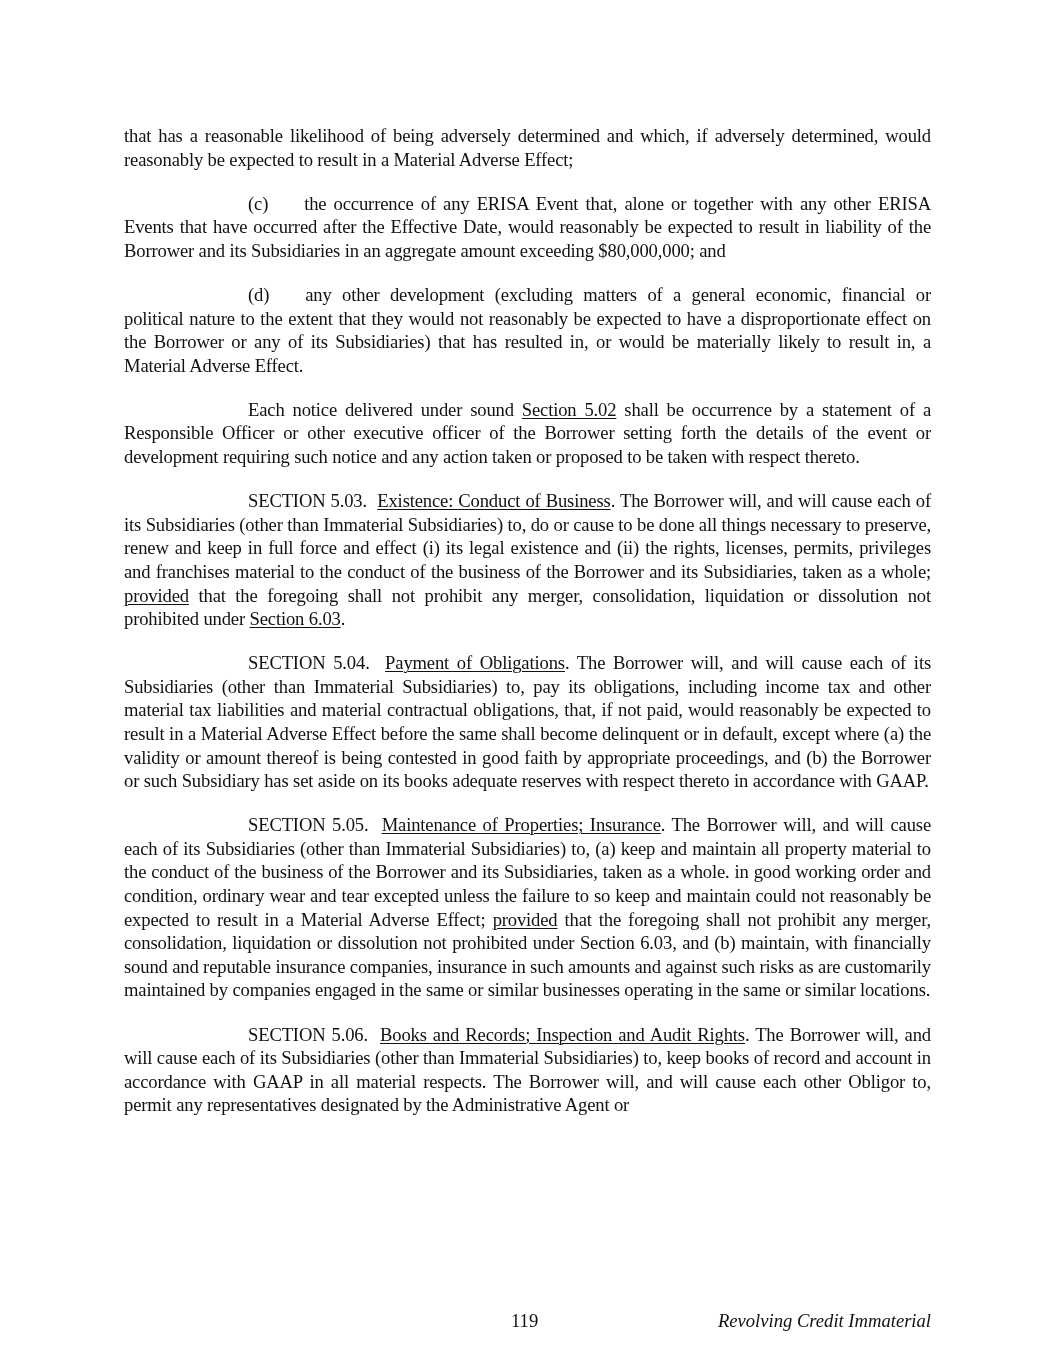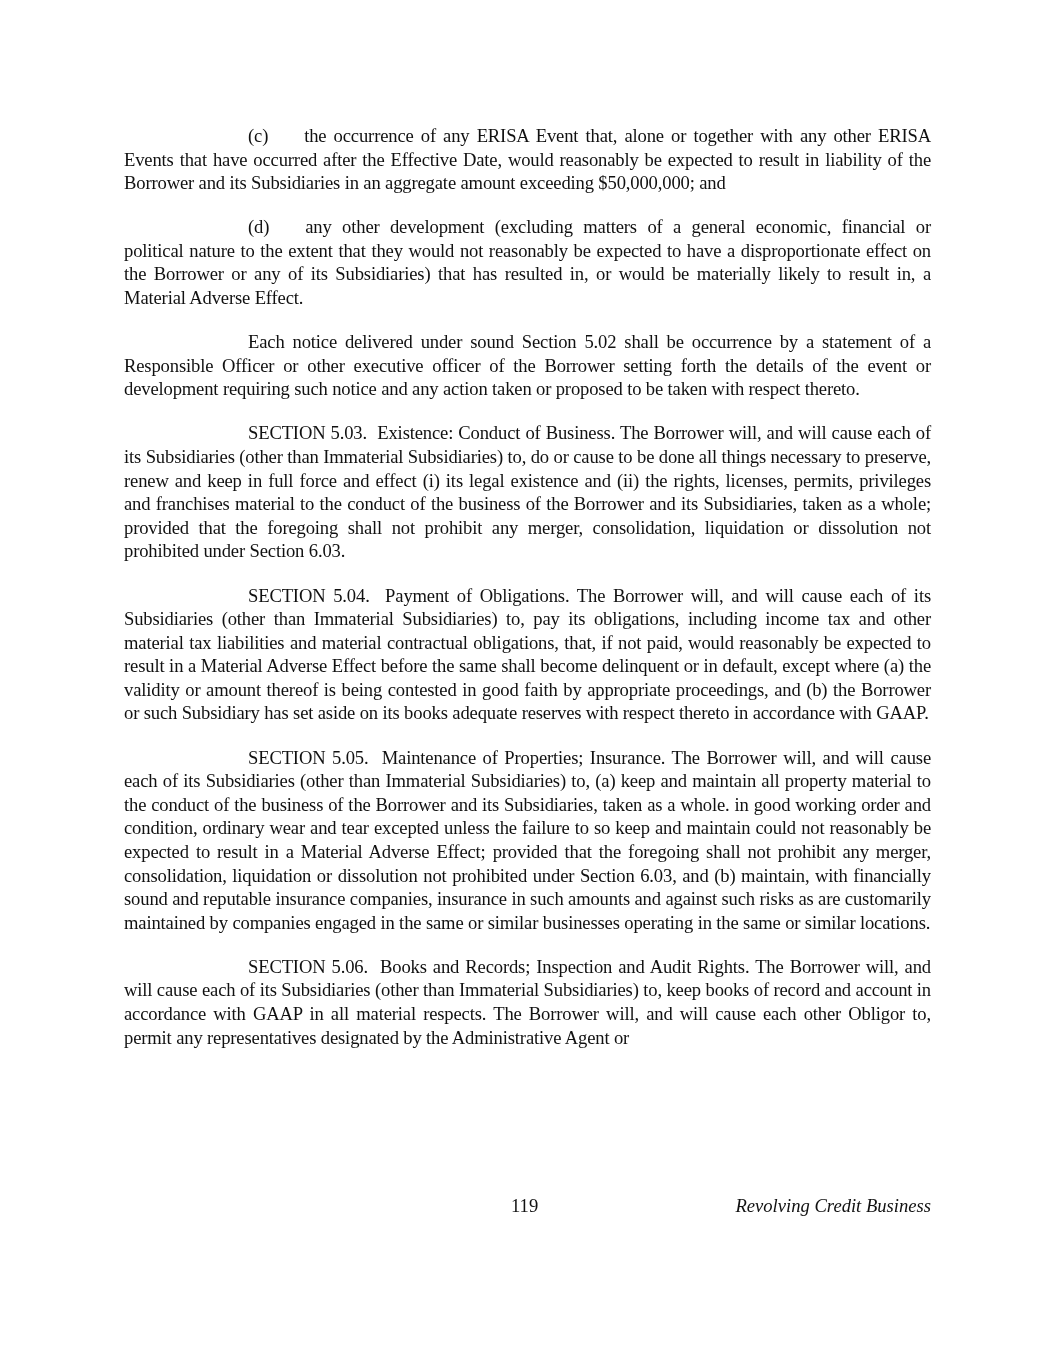--- a/index.html
+++ b/index.html
@@ -29,26 +29,27 @@
       letter-spacing: -0.15px;
     }
     .para.indent {
       text-indent: 124px;
     }
     .tab {
       display: inline-block;
       width: 36px;
     }
     .u {
+      text-decoration: underline;
       text-underline-offset: 2px;
       text-decoration-thickness: 1px;
     }
     .footer {
       position: absolute;
-      top: 1194px;
+      top: 1309px;
       left: 124px;
       width: 807px;
       height: 24px;
       font-size: 18.6px;
       line-height: 24px;
     }
     .page-number {
       position: absolute;
       left: 387px;
       top: 0;
@@ -58,33 +59,34 @@
       right: 0;
       top: 0;
       font-style: italic;
     }
   </style>
 </head>
 <body>
 
 <div class="page">
 
+  <p class="para">that has a reasonable likelihood of being adversely determined and which, if adversely determined, would reasonably be expected to result in a Material Adverse Effect;</p>
 
-  <p class="para indent"><span>(c)</span><span class="tab"></span><span>the occurrence of any ERISA Event that, alone or together with any other ERISA Events that have occurred after the Effective Date, would reasonably be expected to result in liability of the Borrower and its Subsidiaries in an aggregate amount exceeding $50,000,000; and</span></p>
+  <p class="para indent"><span>(c)</span><span class="tab"></span><span>the occurrence of any ERISA Event that, alone or together with any other ERISA Events that have occurred after the Effective Date, would reasonably be expected to result in liability of the Borrower and its Subsidiaries in an aggregate amount exceeding $80,000,000; and</span></p>
 
   <p class="para indent"><span>(d)</span><span class="tab"></span><span>any other development (excluding matters of a general economic, financial or political nature to the extent that they would not reasonably be expected to have a disproportionate effect on the Borrower or any of its Subsidiaries) that has resulted in, or would be materially likely to result in, a Material Adverse Effect.</span></p>
 
   <p class="para indent"><span>Each notice delivered under sound </span><span class="u">Section 5.02</span><span> shall be occurrence by a statement of a Responsible Officer or other executive officer of the Borrower setting forth the details of the event or development requiring such notice and any action taken or proposed to be taken with respect thereto.</span></p>
 
   <p class="para indent"><span>SECTION 5.03.</span>&nbsp; <span class="u">Existence: Conduct of Business</span><span>.  The Borrower will, and will cause each of its Subsidiaries (other than Immaterial Subsidiaries) to, do or cause to be done all things necessary to preserve, renew and keep in full force and effect (i) its legal existence and (ii) the rights, licenses, permits, privileges and franchises material to the conduct of the business of the Borrower and its Subsidiaries, taken as a whole; </span><span class="u">provided</span><span> that the foregoing shall not prohibit any merger, consolidation, liquidation or dissolution not prohibited under </span><span class="u">Section 6.03</span><span>.</span></p>
 
   <p class="para indent"><span>SECTION 5.04.</span>&nbsp; <span class="u">Payment of Obligations</span><span>.  The Borrower will, and will cause each of its Subsidiaries (other than Immaterial Subsidiaries) to, pay its obligations, including income tax and other material tax liabilities and material contractual obligations, that, if not paid, would reasonably be expected to result in a Material Adverse Effect before the same shall become delinquent or in default, except where (a) the validity or amount thereof is being contested in good faith by appropriate proceedings, and (b) the Borrower or such Subsidiary has set aside on its books adequate reserves with respect thereto in accordance with GAAP.</span></p>
 
   <p class="para indent"><span>SECTION 5.05.</span>&nbsp; <span class="u">Maintenance of Properties; Insurance</span><span>.  The Borrower will, and will cause each of its Subsidiaries (other than Immaterial Subsidiaries) to, (a) keep and maintain all property material to the conduct of the business of the Borrower and its Subsidiaries, taken as a whole. in good working order and condition, ordinary wear and tear excepted unless the failure to so keep and maintain could not reasonably be expected to result in a Material Adverse Effect; </span><span class="u">provided</span><span> that the foregoing shall not prohibit any merger, consolidation, liquidation or dissolution not prohibited under Section 6.03, and (b) maintain, with financially sound and reputable insurance companies, insurance in such amounts and against such risks as are customarily maintained by companies engaged in the same or similar businesses operating in the same or similar locations.</span></p>
 
   <p class="para indent"><span>SECTION 5.06.</span>&nbsp; <span class="u">Books and Records; Inspection and Audit Rights</span><span>.  The Borrower will, and will cause each of its Subsidiaries (other than Immaterial Subsidiaries) to, keep books of record and account in accordance with GAAP in all material respects.  The Borrower will, and will cause each other Obligor to, permit any representatives designated by the Administrative Agent or</span></p>
 
 </div>
 
 <div class="footer">
   <span class="page-number">119</span>
-  <span class="doc-title">Revolving Credit Business</span>
+  <span class="doc-title">Revolving Credit Immaterial</span>
 </div>
 
 </body></html>

